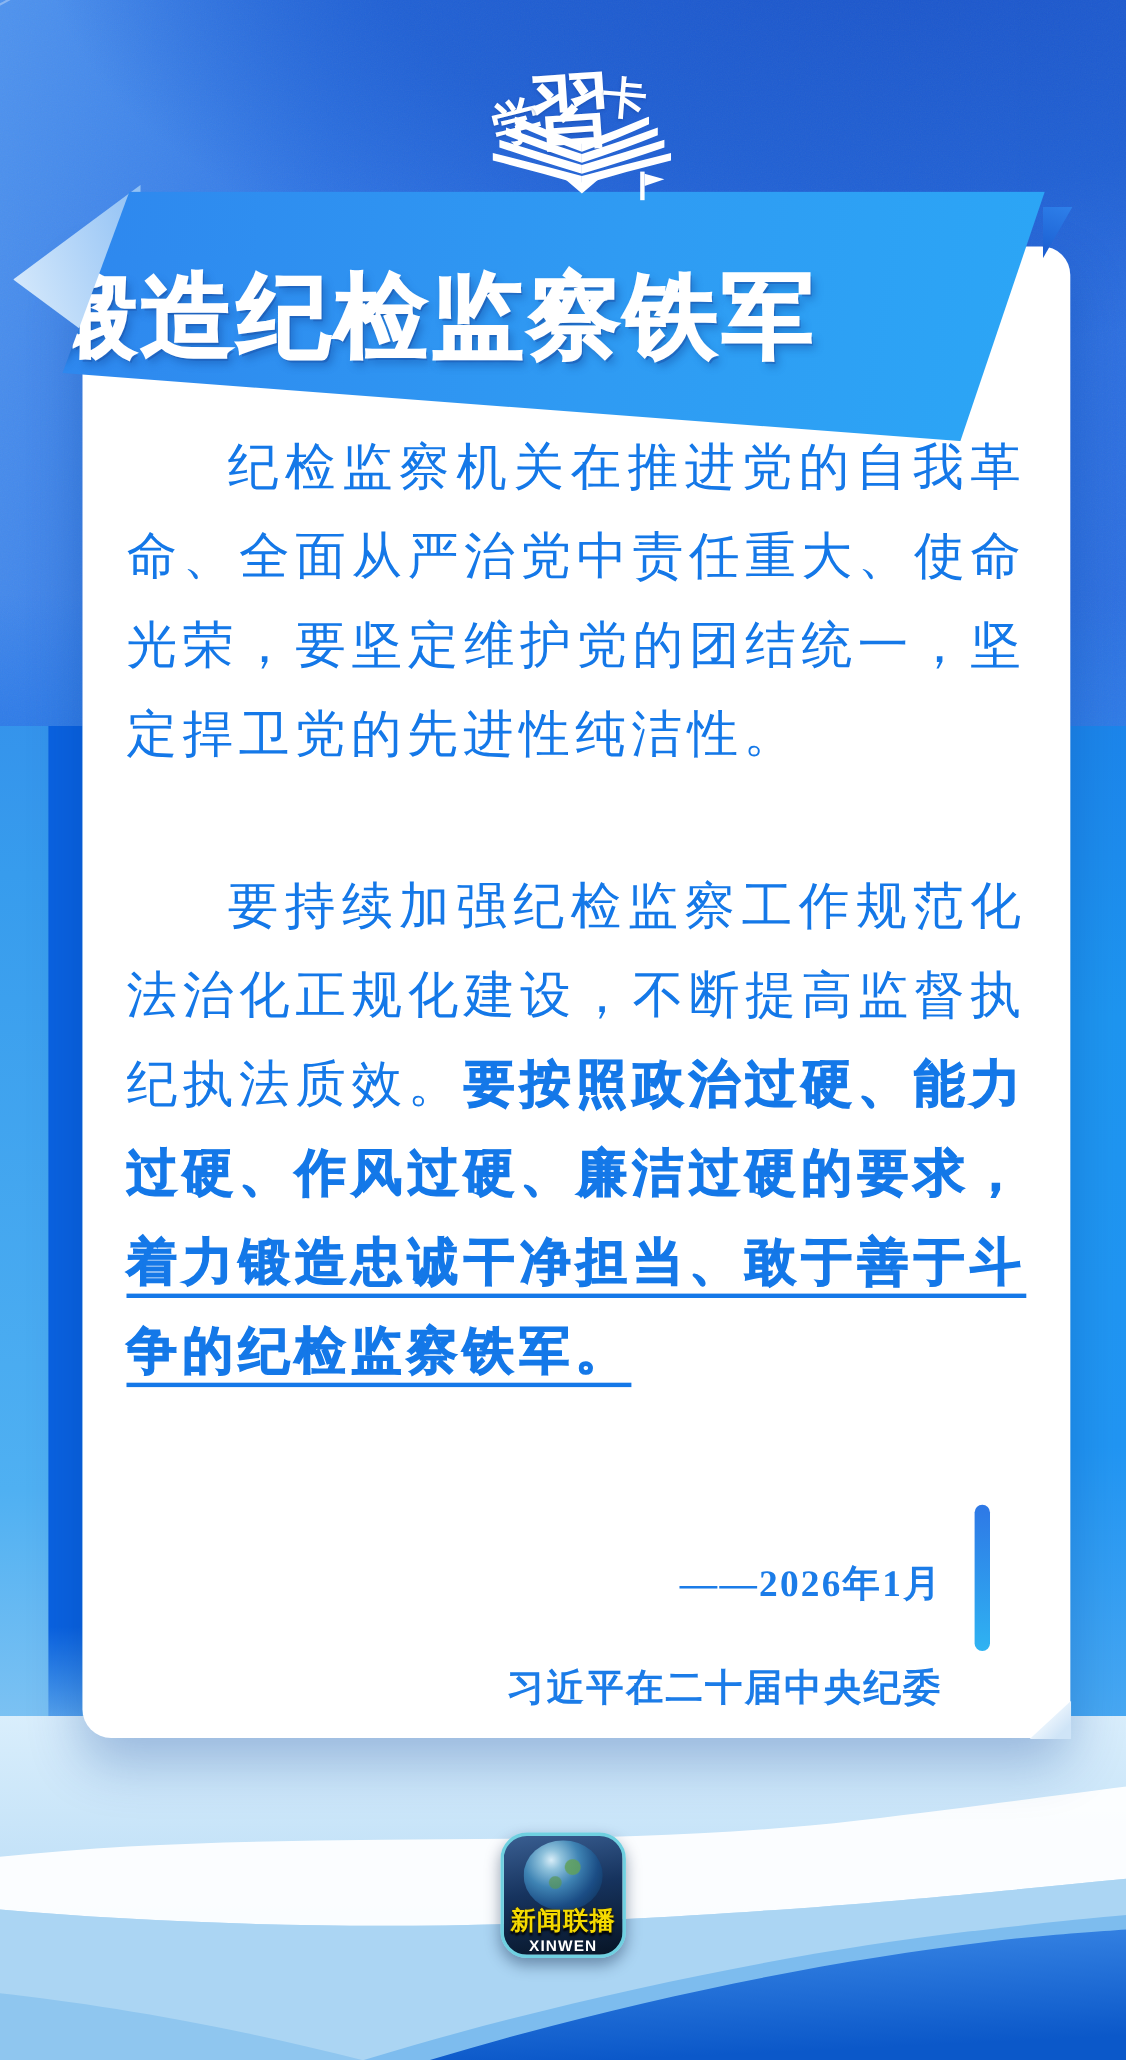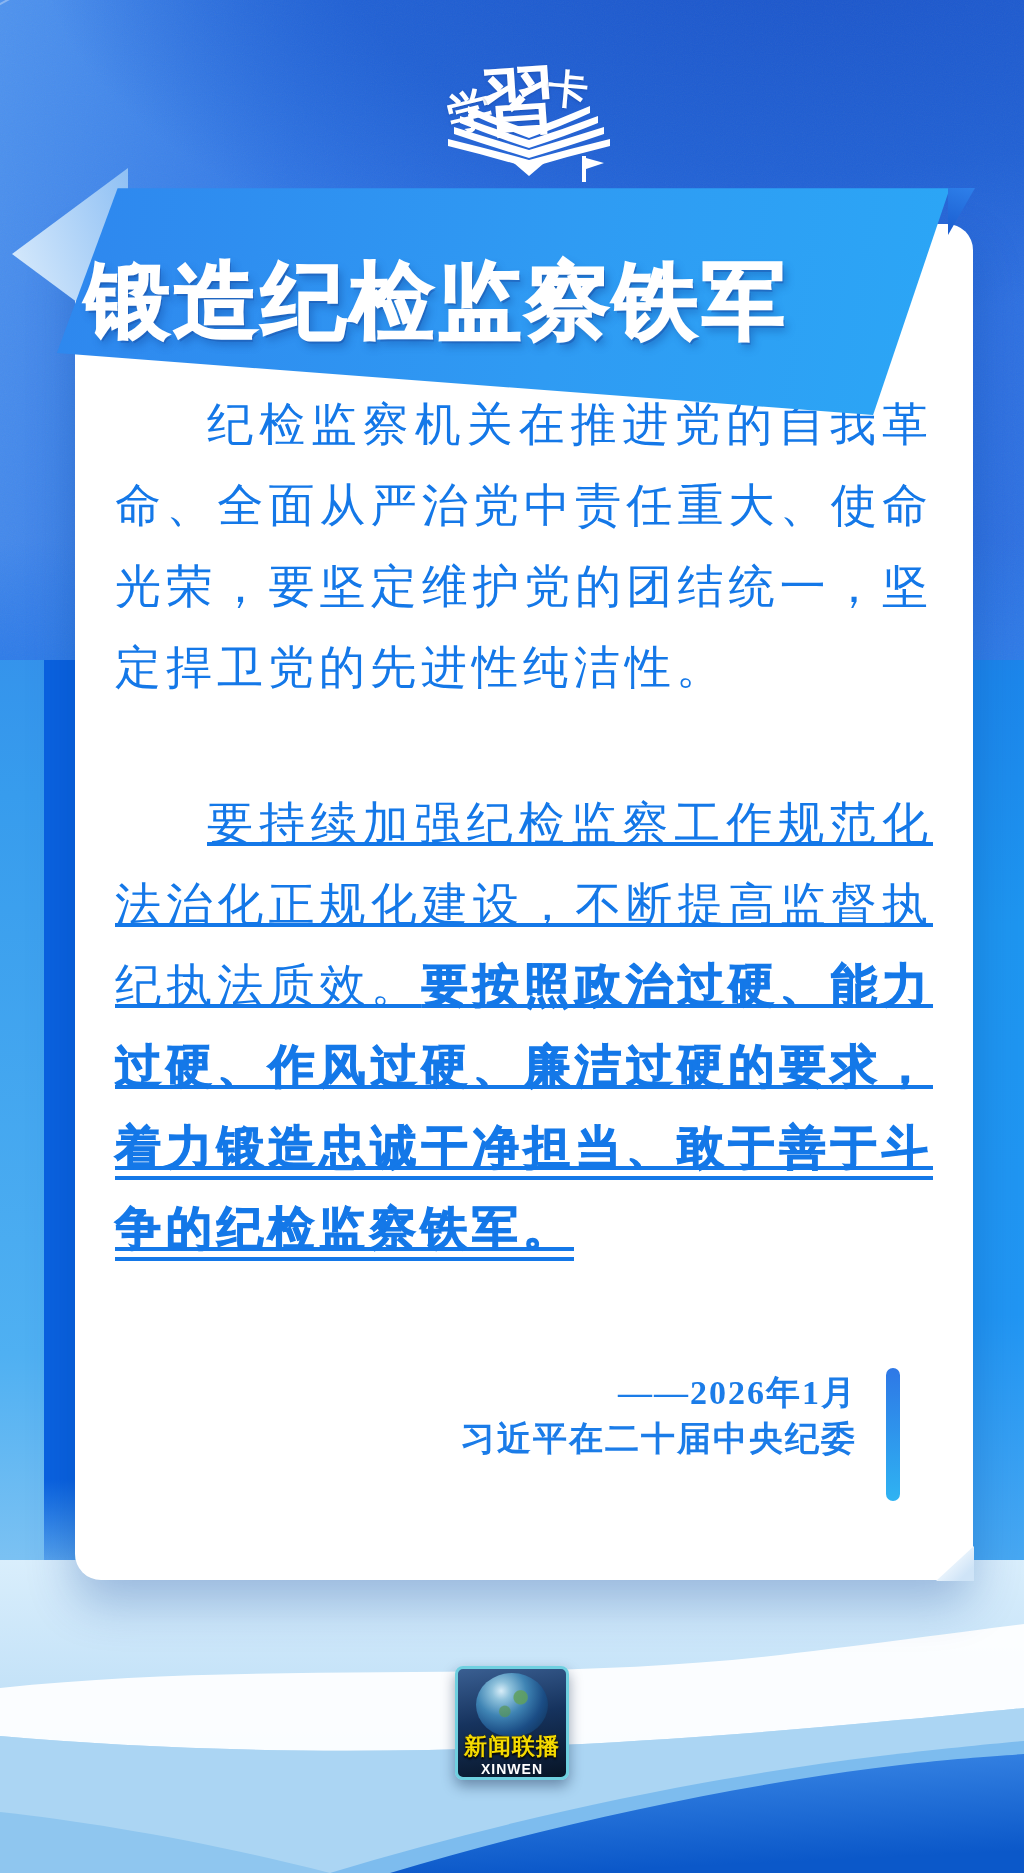--- a/index.html
+++ b/index.html
@@ -46,55 +46,55 @@
   .card { position:absolute; left:75px; top:224px; width:898px; height:1356px; background:#fff;
       border-radius:26px; z-index:2; box-shadow:0 22px 48px rgba(8,60,150,.30); }
   .card-fold { position:absolute; left:936px; top:1546px; width:38px; height:35px; z-index:3;
       clip-path:polygon(100% 0, 100% 100%, 0 100%);
       background:linear-gradient(315deg, #cfe4f7 20%, #eef6fd 60%); }
 
   
   .chevron { position:absolute; left:12px; top:168px; width:116px; height:172px; z-index:2;
       clip-path:polygon(100% 0, 0 50%, 100% 100%);
       background:linear-gradient(250deg, #8fc0f4 0%, #d9ebfc 90%); }
-  .banner { position:absolute; left:40px; top:186px; width:935px; height:232px; z-index:3;
+  .banner { position:absolute; left:40px; top:172px; width:935px; height:232px; z-index:3;
       clip-path:polygon(8.3% 1%, 97.3% 1%, 89.1% 98.7%, 1.8% 72%);
       background:linear-gradient(100deg, #2e86ee 0%, #2f9bf3 55%, #2ba7f6 100%);
-      display:flex; align-items:center; justify-content:center; padding-right:140px;
+      display:flex; align-items:center; justify-content:flex-start; padding-right:140px;
       filter:drop-shadow(0 10px 16px rgba(10,50,130,.25)); }
   .banner-title { color:#fff; font-size:84px; font-weight:900; letter-spacing:4px; white-space:nowrap;
       -webkit-text-stroke:2px #fff;
       text-shadow:4px 6px 8px rgba(15,70,155,.45), 2px 3px 0 rgba(35,95,185,.55); }
   .fold { position:absolute; left:948px; top:188px; width:27px; height:47px; z-index:3;
       clip-path:polygon(0 0, 100% 0, 0 100%);
       background:linear-gradient(200deg, #2e80ea, #1a5ccf); }
 
   
   .quote { position:absolute; left:40px; top:160px; width:818px; color:#1478e8;
       font-size:46px; line-height:81px; letter-spacing:5px; text-align:justify;
       font-weight:400; }
   .quote p { text-indent:2em; }
-  .quote p + p { margin-top:75px;text-decoration:underline; }
+  .quote p + p { margin-top:75px; }
   .seg-normal { font-weight:400; }
   .seg-bold { font-weight:700; -webkit-text-stroke:1.2px currentColor; }
   .seg-bold-underline { font-weight:700; -webkit-text-stroke:1.2px currentColor;
       text-decoration:underline; text-decoration-thickness:4px; text-underline-offset:13px;
       text-decoration-color:#1478e8; }
 
   
   .attribution { position:absolute; right:116px; top:1146px; text-align:right; color:#1b7ce8;
       font-family:"Liberation Serif","DejaVu Serif",serif; font-weight:bold;
       font-size:34px; line-height:46px; letter-spacing:2px; }
-  .attribution .line { display:block; }
+  .attribution .line { display:block;margin-top:48px; }
   .attr-bar { position:absolute; right:73px; top:1144px; width:14px; height:133px; border-radius:7px;
       background:linear-gradient(180deg, #2e78e6 0%, #2fb3f2 100%); }
 
   
   .badge { position:absolute; left:50%; transform:translateX(-50%); top:1666px; width:114px; height:114px;
-      z-index:4; border-radius:8px; border:3px solid #6fd0e0; overflow:hidden;
+      z-index:4; border-radius:24px; border:3px solid #6fd0e0; overflow:hidden;
       background:linear-gradient(170deg, #3a5f92 0%, #16335e 45%, #071425 100%);
       box-shadow:0 6px 14px rgba(5,25,60,.4); text-align:center; }
   .badge .globe { position:absolute; left:50%; transform:translateX(-50%); top:4px; width:72px; height:64px;
       border-radius:50%;
       background:
         radial-gradient(circle at 62% 38%, rgba(96,160,92,.85) 0 11%, rgba(96,160,92,0) 13%),
         radial-gradient(circle at 40% 60%, rgba(88,150,86,.7) 0 9%, rgba(88,150,86,0) 11%),
         radial-gradient(circle at 35% 28%, #d8edf8 0%, #8fc2dc 14%, #3f84b4 38%, #1b4d85 65%, #0a2748 100%); }
   .badge .cn { position:absolute; left:0; width:100%; top:62px; color:#f5da00; font-weight:900;
       font-size:23px; letter-spacing:1px; text-shadow:0 2px 2px #000, 0 0 2px #403000; }

